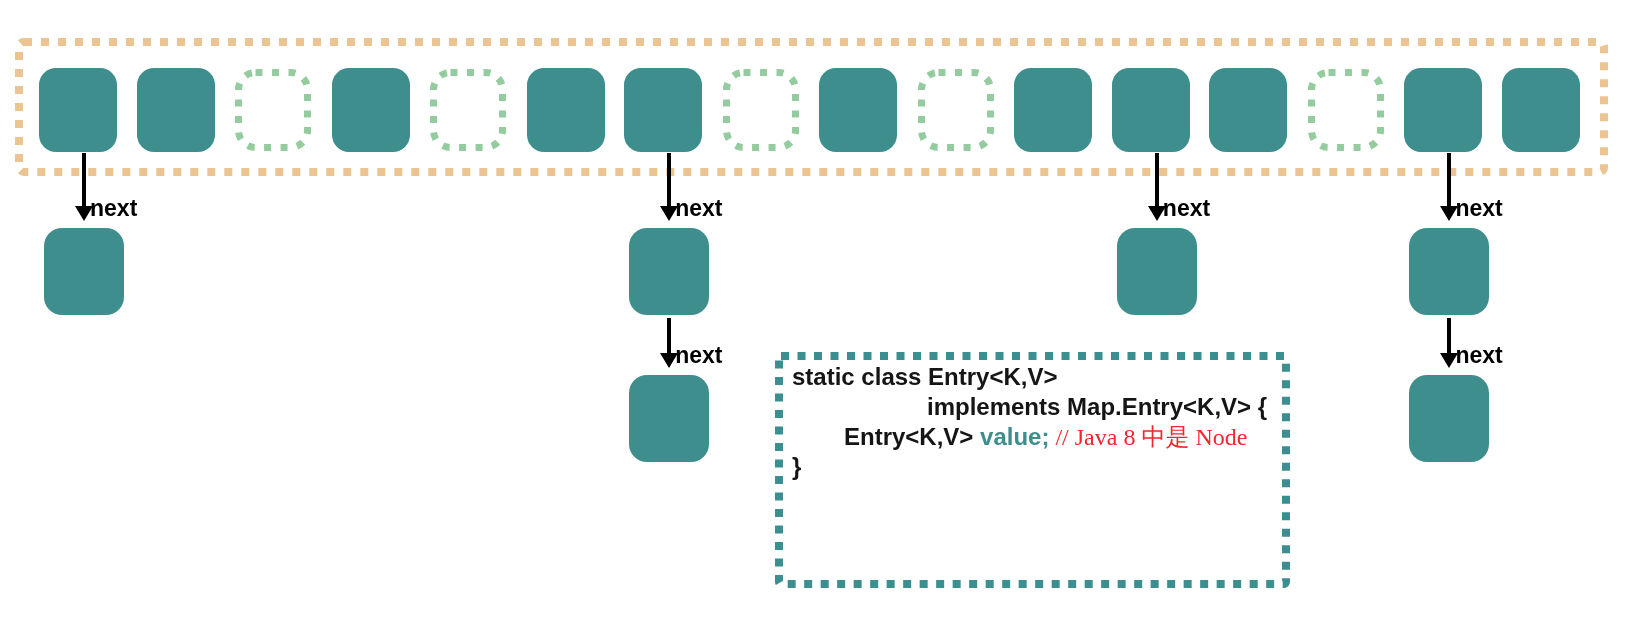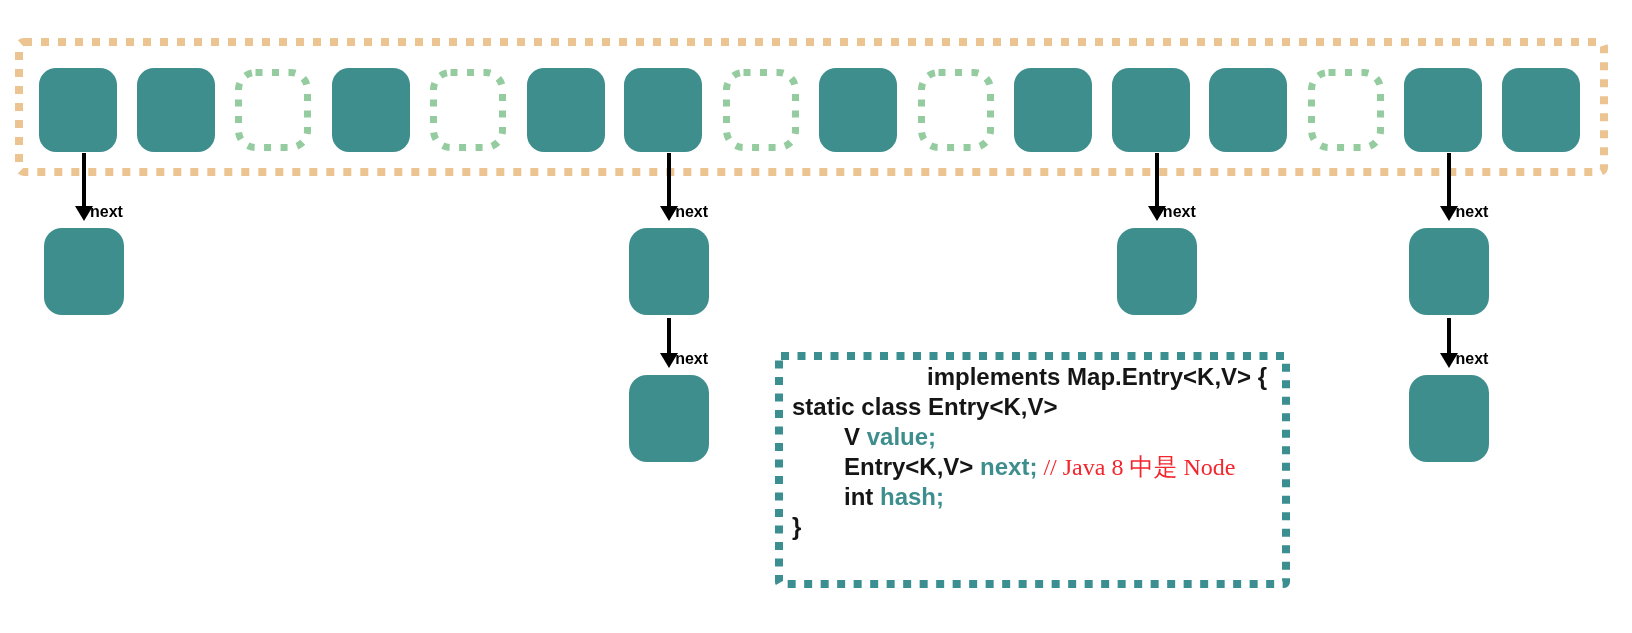--- a/index.html
+++ b/index.html
@@ -41,21 +41,21 @@
     position:absolute; left:0; top:0; width:4px; height:calc(100% - 13px);
     background:var(--arrow,#000); display:block;
   }
   .arrow-head {
     position:absolute; bottom:0; left:-7px; width:0; height:0; display:block;
     border-left:9px solid transparent; border-right:9px solid transparent;
     border-top:15px solid var(--arrow,#000);
   }
   .arrow-label {
     position:absolute; left:8px; bottom:1px;
-    font-size:16px; font-weight:bold; line-height:1; color:#000;
+    font-size:23px; font-weight:bold; line-height:1; color:#000;
     white-space:nowrap;
   }
 
   #code-block { position:absolute; left:792px; top:362px; width:496px; }
   .code-line {
     font-size:24px; font-weight:bold; line-height:30px;
     white-space:pre; color:var(--code-text,#151515);
   }
   .seg-plain   { color:var(--code-text,#151515); }
   .seg-accent  { color:var(--code-accent,#3e8e8d); }
@@ -133,21 +133,19 @@
       <div class="chain-node" style="left: 1409.47px; top: 228px;"></div>
       <div class="arrow" style="left: 1447.47px; top: 318px; height: 50px;">
         <i class="arrow-line"></i>
         <i class="arrow-head"></i>
         <span class="arrow-label">next</span>
       </div>
       <div class="chain-node" style="left: 1409.47px; top: 375px;"></div>
     </div>
 
   <div id="code-block">
+      <div class="code-line" style="padding-left: 0px;"><span class="seg-plain">static class Entry&lt;K,V&gt;</span></div>
       <div class="code-line" style="padding-left: 135px;"><span class="seg-plain">implements Map.Entry&lt;K,V&gt; {</span></div>
-      <div class="code-line" style="padding-left: 0px;"><span class="seg-plain">static class Entry&lt;K,V&gt;</span></div>
-      <div class="code-line" style="padding-left: 52px;"><span class="seg-plain">V </span><span class="seg-accent">value;</span></div>
-      <div class="code-line" style="padding-left: 52px;"><span class="seg-plain">Entry&lt;K,V&gt; </span><span class="seg-accent">next;</span><span class="seg-comment"> // Java 8 中是 Node</span></div>
-      <div class="code-line" style="padding-left: 52px;"><span class="seg-plain">int </span><span class="seg-accent">hash;</span></div>
+      <div class="code-line" style="padding-left: 52px;"><span class="seg-plain">Entry&lt;K,V&gt; </span><span class="seg-accent">value;</span><span class="seg-comment"> // Java 8 中是 Node</span></div>
       <div class="code-line" style="padding-left: 0px;"><span class="seg-plain">}</span></div>
     </div>
 
 </div>
 
 </body></html>

